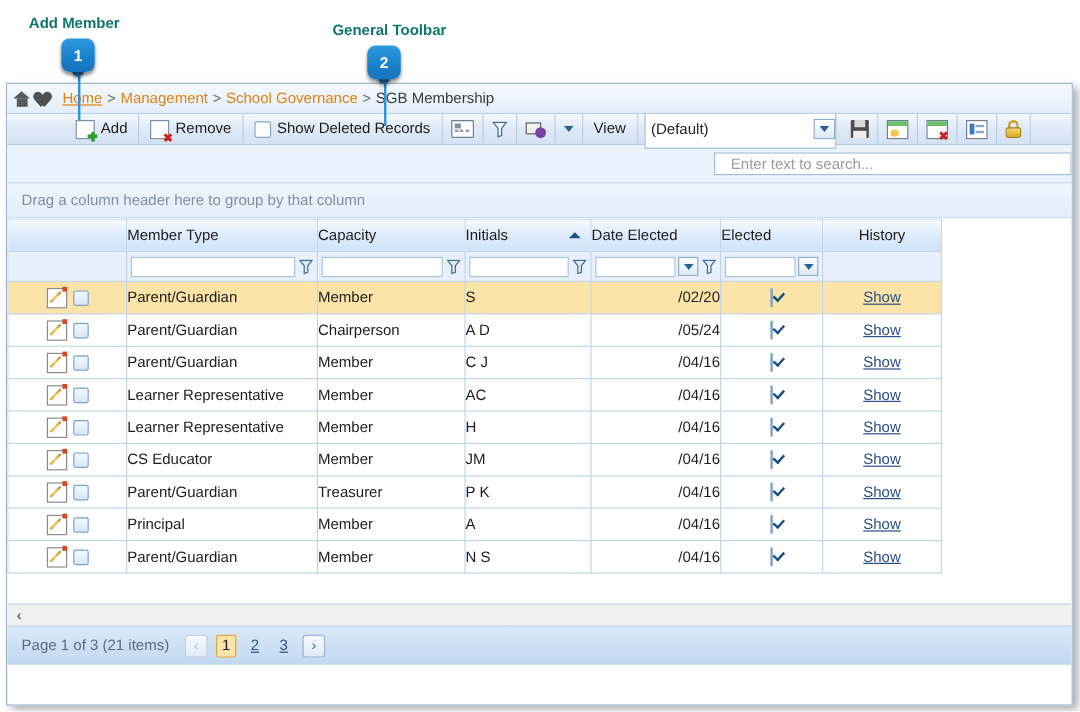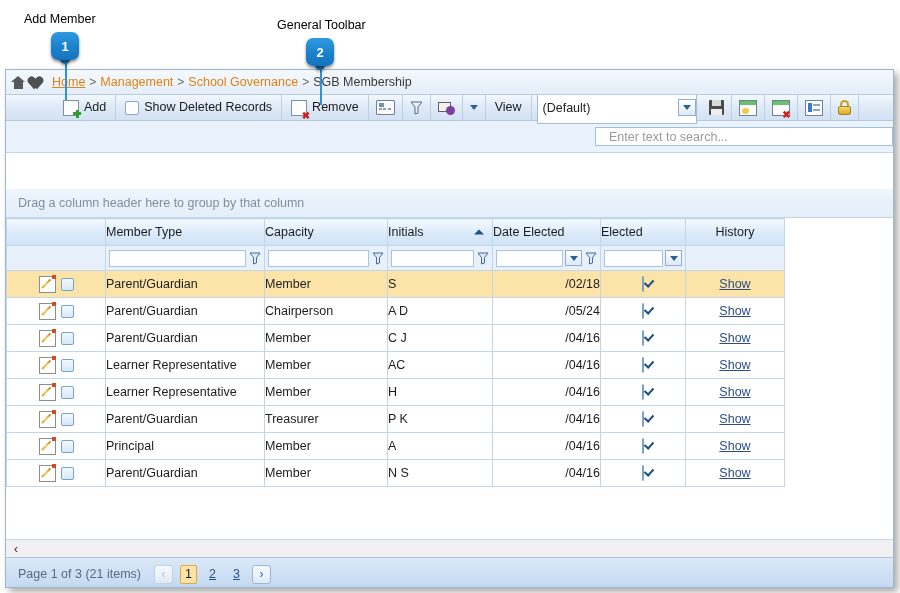--- a/index.html
+++ b/index.html
@@ -10,22 +10,23 @@
     font-size:12px;
     color:#1a1a1a;
     overflow:hidden;
     position:relative;
   }
 
   
   .annot-label{
     position:absolute;
     font-size:12.5px;
-    color:#000000;
+    color:#0f766e;
     white-space:nowrap;
+    font-weight:bold;
   }
   .callout{
     position:absolute;
     width:28px;height:28px;
     border-radius:7px;
     background:linear-gradient(180deg,#2f9ae0 0%,#1b81cc 55%,#1673bd 100%);
     box-shadow:0 2px 3px rgba(0,0,0,.45);
     color:#fff;
     font-size:13px;
     font-weight:bold;
@@ -287,21 +288,20 @@
 
   
   .groupbar{
     height:29px;
     background:linear-gradient(180deg,#eef5fd 0%,#e3eefa 100%);
     border-bottom:1px solid #c3d6e8;
     display:flex;align-items:center;
     padding-left:12px;
     color:#7e8fa0;font-size:12.5px;
     box-sizing:border-box;
-    margin-top:36px;
   }
 
   
   .gridwrap{
     position:relative;
     height:339px;
     background:#fff;
     overflow:hidden;
   }
   table.grid{
@@ -469,26 +469,26 @@
     <span class="crumb last">SGB Membership</span>
 
   </div>
 
   <div class="toolbar">
     <div class="tbtn">
       <span class="g g-add"></span>
       <span class="tlabel">Add</span>
     </div>
     <div class="tbtn">
+      <span class="g g-rem"></span>
+      <span class="tlabel">Remove</span>
+    </div>
+    <div class="tbtn">
       <span class="g g-chk"></span>
       <span class="tlabel">Show Deleted Records</span>
-    </div>
-    <div class="tbtn">
-      <span class="g g-rem"></span>
-      <span class="tlabel">Remove</span>
     </div>
     <div class="tbtn icononly">
       <span class="g g-grid"></span>
     </div>
     <div class="tbtn icononly">
       <span class="g g-funnel">
         <svg width="13" height="14" viewBox="0 0 13 14">
             <path d="M1 1 L12 1 L8 6 L8 12 L5 13 L5 6 Z" fill="#eaf2fb" stroke="#486a92" stroke-width="1"></path>
           </svg>
       </span>
@@ -619,21 +619,21 @@
           <tr class="datarow sel">
             <td class="c-act">
               <span class="actwrap">
                 <span class="ic-edit"></span>
                 <span class="cb"></span>
               </span>
             </td>
             <td class="c-txt">Parent/Guardian</td>
             <td class="c-txt">Member</td>
             <td class="c-txt">S</td>
-            <td class="c-date">/02/18</td>
+            <td class="c-date">/02/20</td>
             <td class="c-ctr"><span class="cb on"></span></td>
             <td class="c-ctr"><span class="showlink">Show</span></td>
           </tr>
           <tr class="datarow">
             <td class="c-act">
               <span class="actwrap">
                 <span class="ic-edit"></span>
                 <span class="cb"></span>
               </span>
             </td>
@@ -675,20 +675,34 @@
           <tr class="datarow">
             <td class="c-act">
               <span class="actwrap">
                 <span class="ic-edit"></span>
                 <span class="cb"></span>
               </span>
             </td>
             <td class="c-txt">Learner Representative</td>
             <td class="c-txt">Member</td>
             <td class="c-txt">H</td>
+            <td class="c-date">/04/16</td>
+            <td class="c-ctr"><span class="cb on"></span></td>
+            <td class="c-ctr"><span class="showlink">Show</span></td>
+          </tr>
+          <tr class="datarow">
+            <td class="c-act">
+              <span class="actwrap">
+                <span class="ic-edit"></span>
+                <span class="cb"></span>
+              </span>
+            </td>
+            <td class="c-txt">CS Educator</td>
+            <td class="c-txt">Member</td>
+            <td class="c-txt">JM</td>
             <td class="c-date">/04/16</td>
             <td class="c-ctr"><span class="cb on"></span></td>
             <td class="c-ctr"><span class="showlink">Show</span></td>
           </tr>
           <tr class="datarow">
             <td class="c-act">
               <span class="actwrap">
                 <span class="ic-edit"></span>
                 <span class="cb"></span>
               </span>

